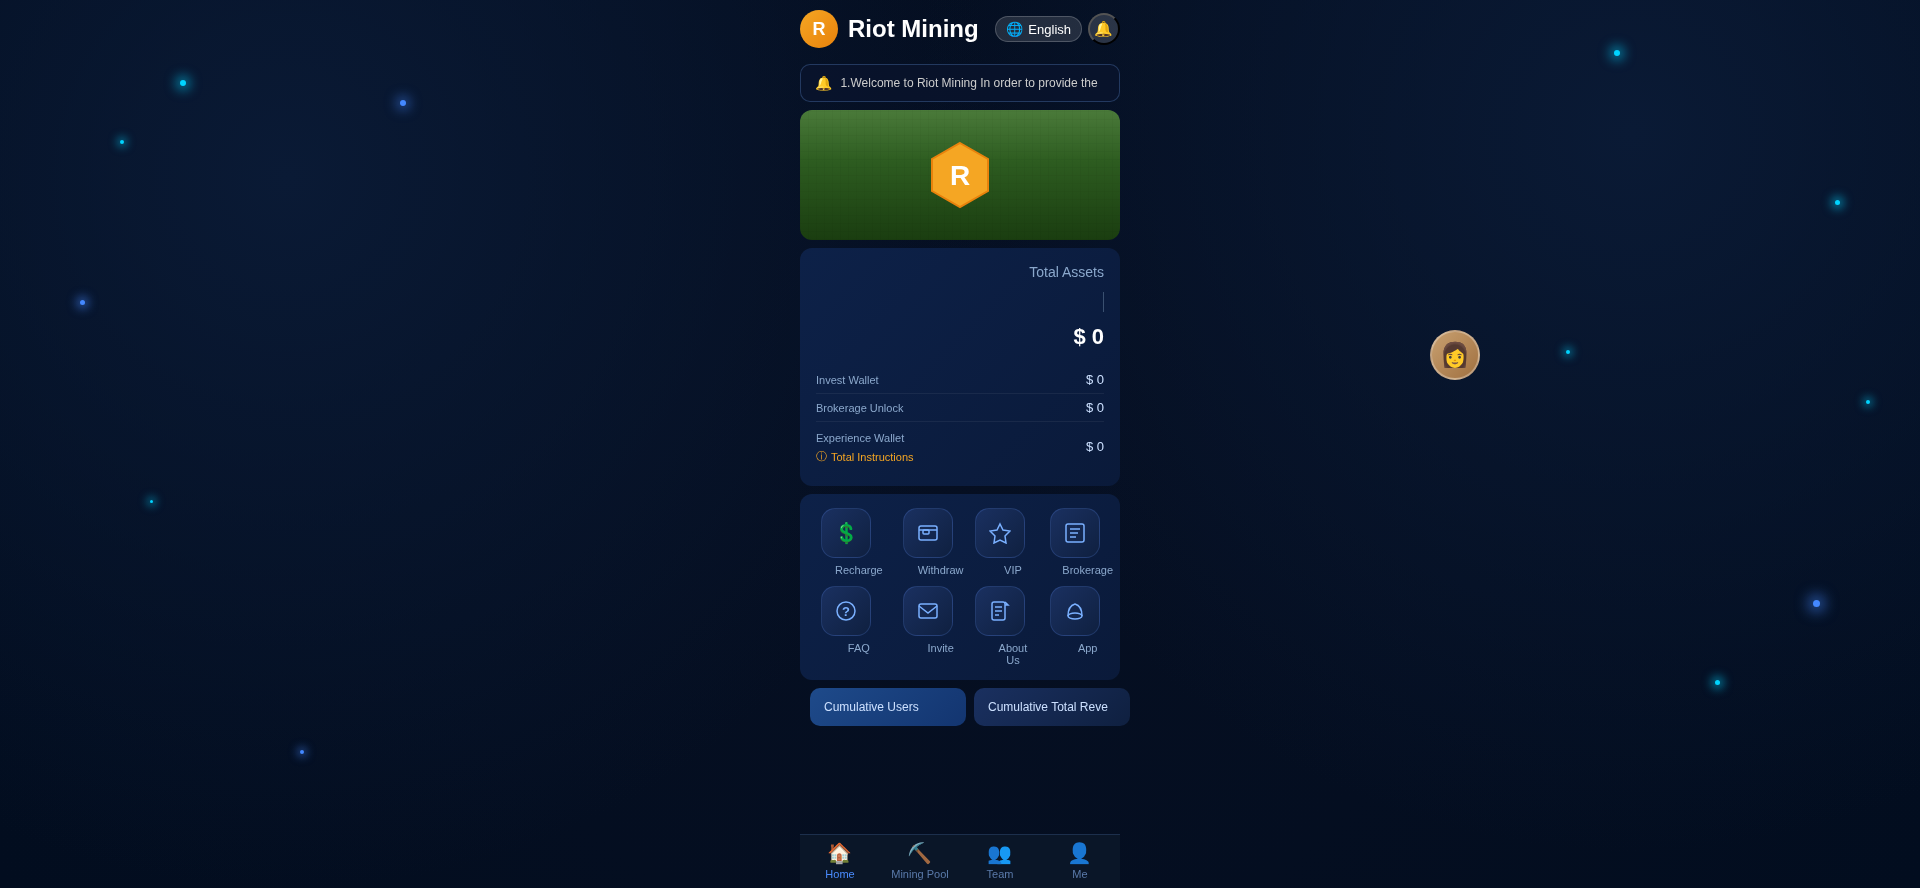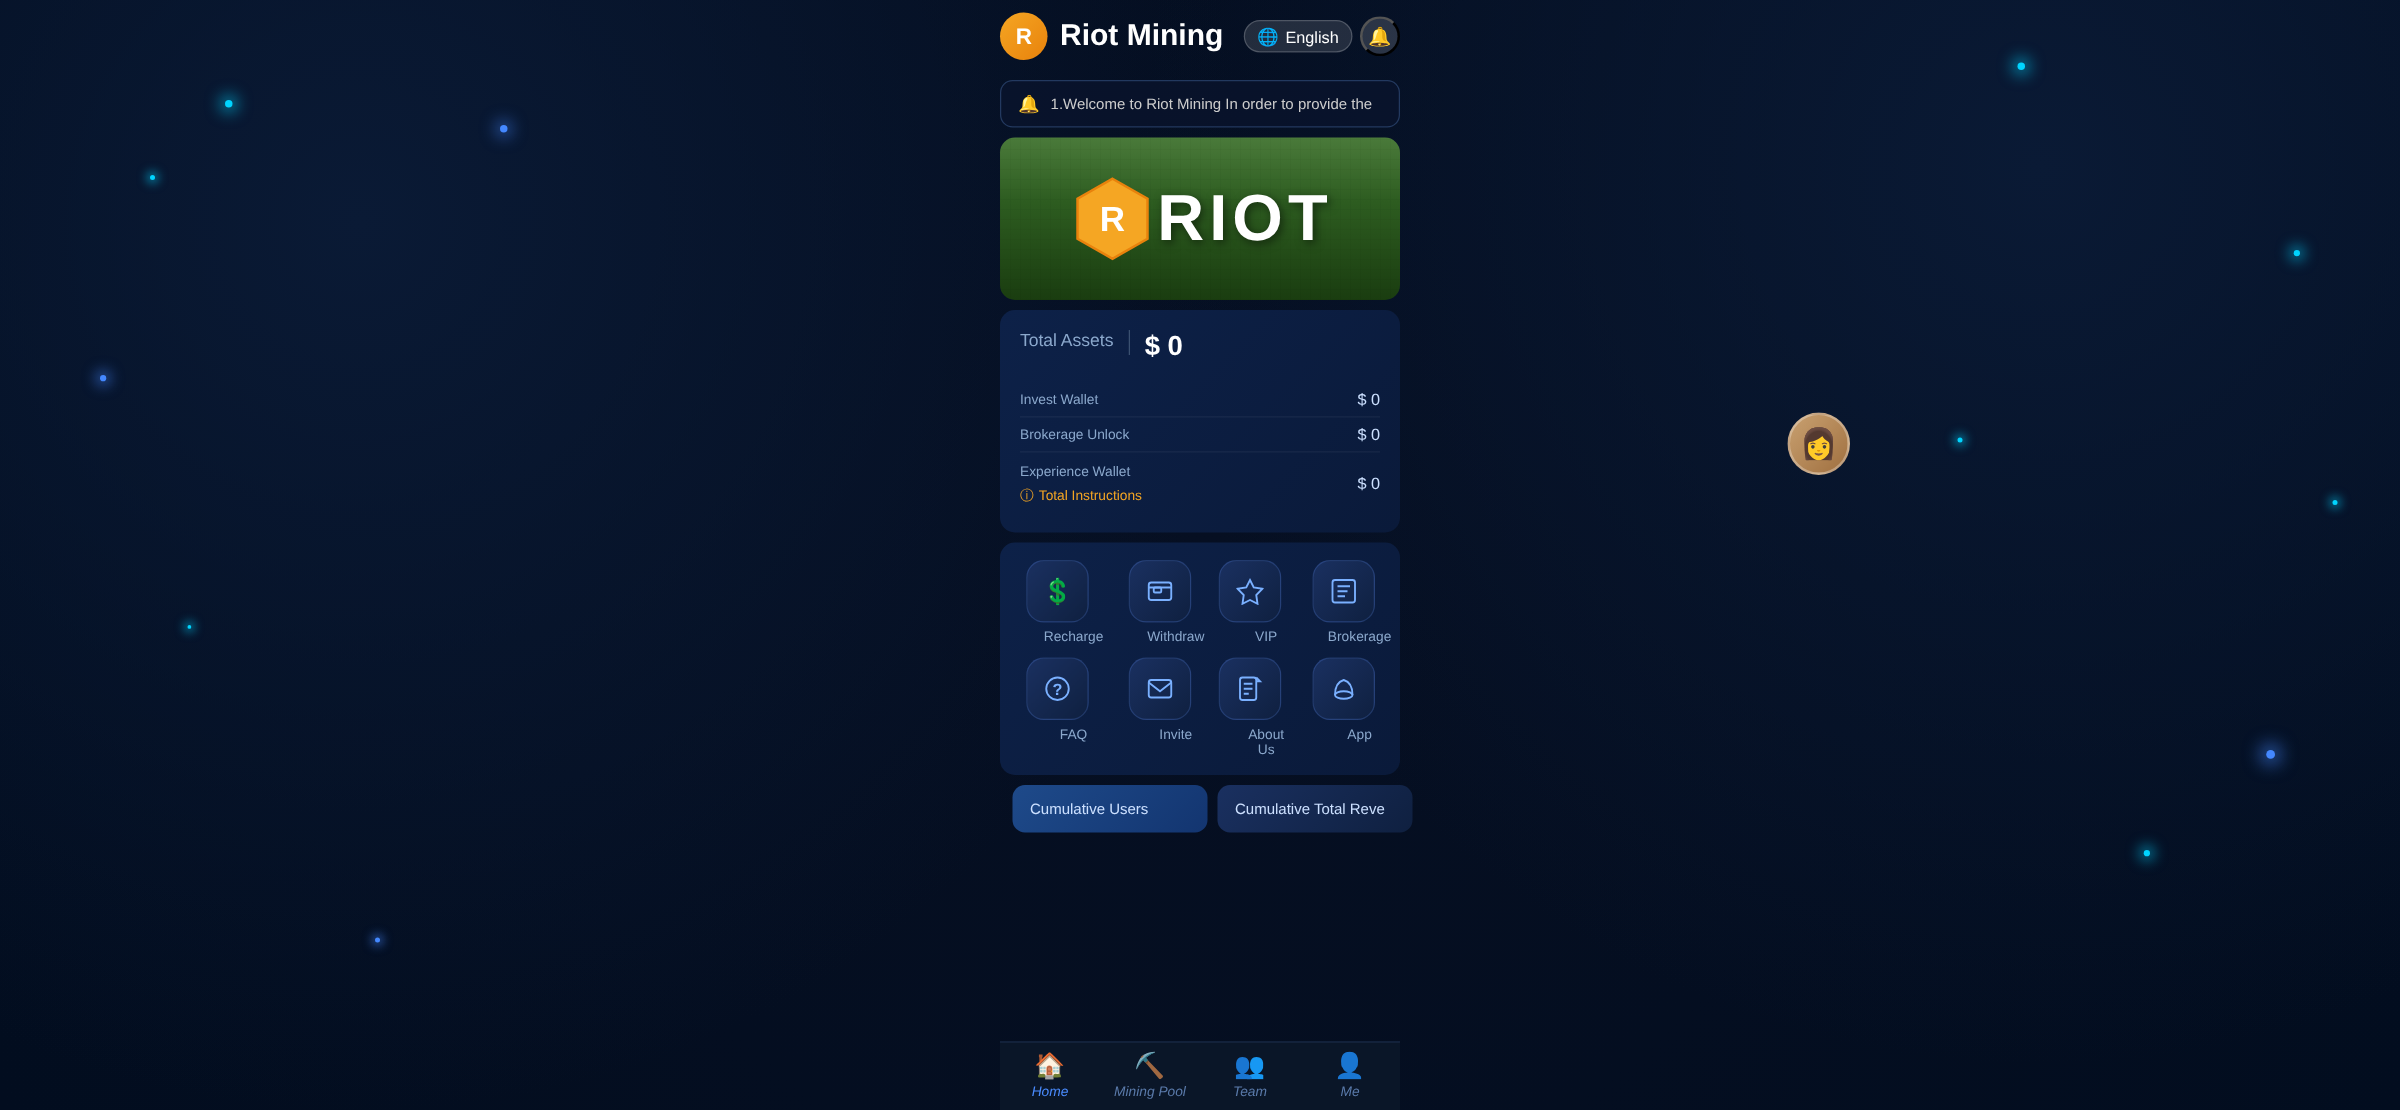--- a/index.html
+++ b/index.html
@@ -166,23 +166,24 @@
     .assets-card {
       width: 100%;
       background: linear-gradient(135deg, #0d2148 0%, #0a1a3a 100%);
       border-radius: 12px;
       padding: 16px;
       margin-top: 8px;
     }
 
     .assets-header {
       display: flex;
-      align-items: flex-start;
+      align-items: flex-end;
       gap: 12px;
       margin-bottom: 16px;
+      flex-direction: column;
     }
 
     .assets-label {
       color: #8ba8cc;
       font-size: 14px;
     }
 
     .assets-divider {
       width: 1px;
       height: 20px;
@@ -298,21 +299,21 @@
       flex: 1;
       display: flex;
       flex-direction: column;
       align-items: center;
       gap: 3px;
       cursor: pointer;
     }
 
     .nav-icon { font-size: 20px; color: #5a7aaa; }
     .nav-icon.active { color: #4a8cff; }
-    .nav-label { font-size: 11px; color: #5a7aaa; font-style: italic; }
+    .nav-label { font-size: 11px; color: #5a7aaa; }
     .nav-label.active { color: #4a8cff; }
 
     
     .floating-avatar {
       position: absolute;
       right: 45%;
       top: 320px;
       width: 50px;
       height: 50px;
       border-radius: 50%;
@@ -386,21 +387,20 @@
 
   <div class="banner">
     <div class="banner-aerial"></div>
     <div class="banner-overlay">
       <div class="riot-logo">
 
         <svg width="72" height="72" viewBox="0 0 72 72">
           <polygon points="36,4 64,20 64,52 36,68 8,52 8,20" fill="#f5a623" stroke="#e8820c" stroke-width="2"></polygon>
           <text x="36" y="46" text-anchor="middle" font-size="28" font-weight="900" fill="#fff" font-family="Arial">R</text>
         </svg>
-        <span class="riot-text">RIOT</span>
       </div>
     </div>
   </div>
 
   <div class="assets-card">
     <div class="assets-header">
       <span class="assets-label">Total Assets</span>
       <div class="assets-divider"></div>
       <span class="assets-value">$ 0</span>
     </div>

